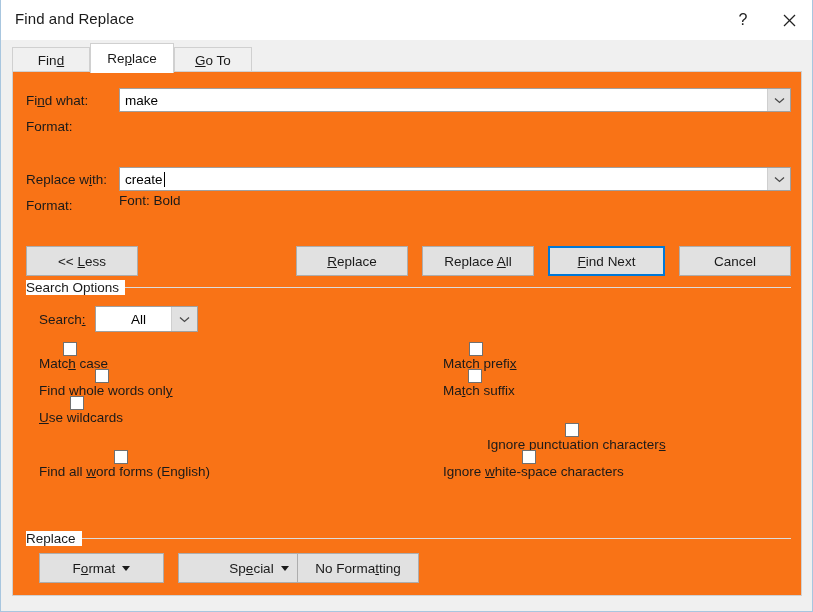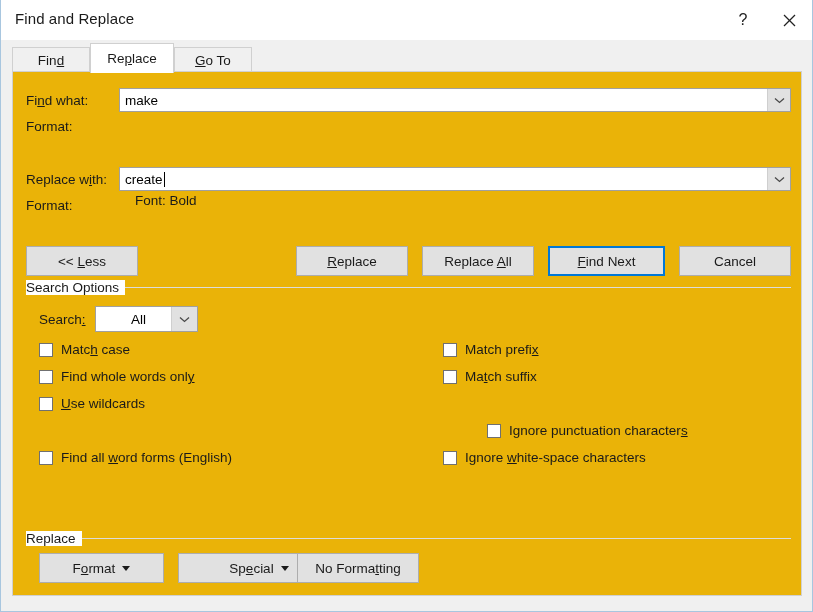--- a/index.html
+++ b/index.html
@@ -71,21 +71,21 @@
     z-index: 3;
   }
   #tab-find    { left: 11px;  width: 78px; }
   #tab-replace { left: 89px;  width: 84px; }
   #tab-goto    { left: 173px; width: 78px; }
 
   
   .panel {
     position: absolute; left: 11px; top: 71px;
     width: 790px; height: 525px;
-    background: #eab308;
+    background: #f97316;
     border: 1px solid #d0d0d0;
   }
 
   
   .lbl {
     position: absolute;
     font-size: 13.5px;
     color: #1a1a1a;
     white-space: nowrap;
   }
@@ -180,20 +180,21 @@
     border-left: 1px solid #cfcfcf;
     display: flex; align-items: center; justify-content: center;
   }
 
   
   .cbrow {
     position: absolute;
     display: flex; align-items: center;
     cursor: default;
     white-space: nowrap;
+    flex-direction: column;
   }
   .cbox {
     width: 14px; height: 14px;
     border: 1px solid #707070;
     background: #fff;
     margin-right: 8px;
     flex: none;
   }
   .cblabel { font-size: 13.5px; color: #1a1a1a; }
 </style>
@@ -253,21 +254,21 @@
           <span class="caretbar"></span>
         </div>
       <div class="drop">
         <svg class="caret" width="11" height="7" viewBox="0 0 11 7">
           <path d="M1 1.5 L5.5 5.5 L10 1.5"></path>
         </svg>
       </div>
     </div>
 
     <div class="lbl" style="left:13px; top:126px;">Format:</div>
-    <div class="lbl" style="left:122px; top:121px;">Font: Bold</div>
+    <div class="lbl" style="left:106px; top:121px;">Font: Bold</div>
 
     <div class="btn" style="left:13px; top:174px; width:112px; height:30px;">
       <span>&lt;&lt; <u>L</u>ess</span>
     </div>
 
     <div class="btn" style="left:283px; top:174px; width:112px; height:30px;">
       <span><u>R</u>eplace</span>
     </div>
 
     <div class="btn" style="left:409px; top:174px; width:112px; height:30px;">

